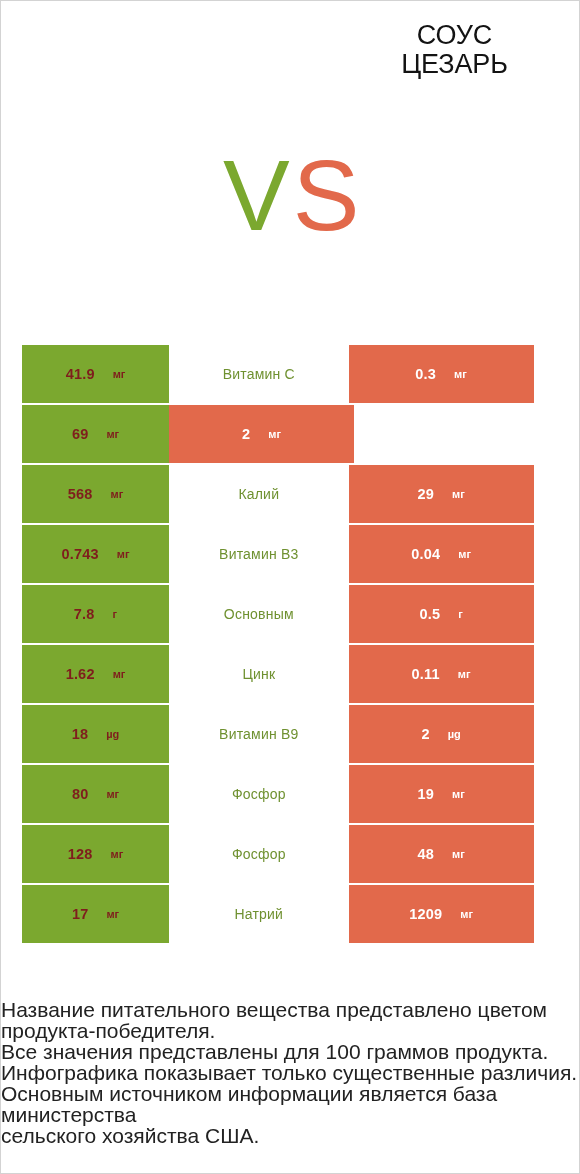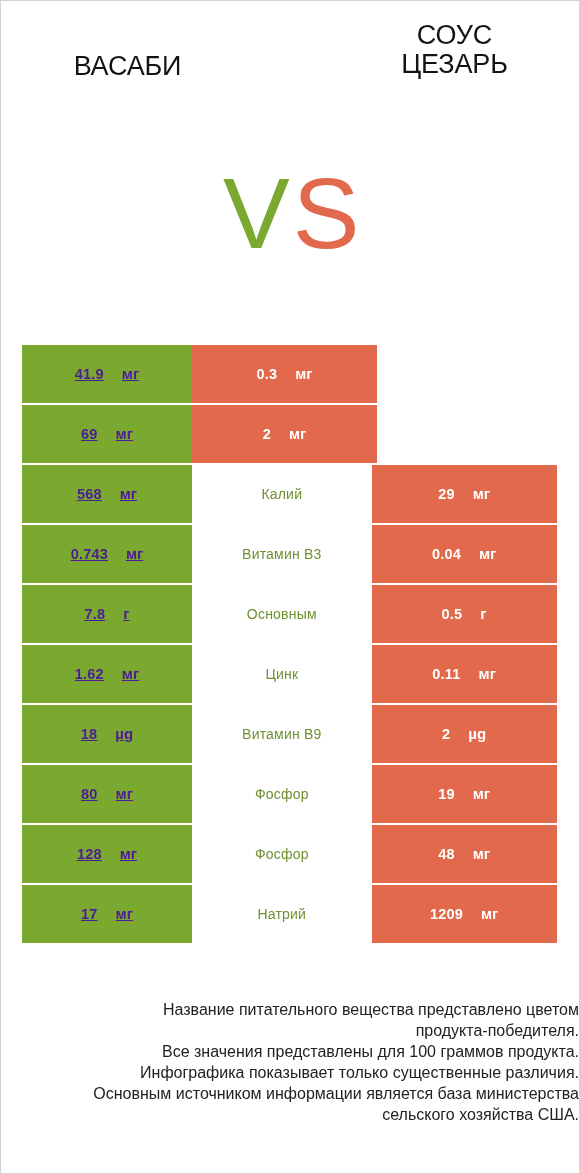--- a/index.html
+++ b/index.html
@@ -46,73 +46,73 @@
     letter-spacing: -0.15px;
     color: #131313;
     line-height: 29px;
   }
 
   
   .hero { position:absolute; left:0; top:100px; width:578px; height:215px; }
 
   .vs {
     position: absolute;
-    top: 162px;
+    top: 144px;
     left: 222px;
     font-size: 100px;
     line-height: 100px;
     font-weight: 400;
     letter-spacing: 3px;
   }
   .vs .v { color: #7ba82f; }
   .vs .s { color: #e2694b; }
 
   
   .table { position:absolute; left:21px; top:344px; width:537px; }
   .row { display:flex; height:57.7px; margin-bottom:2.3px; }
   .row:last-child { margin-bottom:0;text-align:right; }
   .cell { display:flex; align-items:center; justify-content:center; }
-  .c-left  { width:170px; background:#7ba82f; color:#4c1d95;text-decoration:underline; }
+  .c-left  { width:147px; background:#7ba82f; color:#7f1d1d; }
   .c-mid   { width:179.6px; background:#fff; }
   .c-right { width:185px; background:#e2694b; color:#fff; }
   .val { font-size:14.5px; font-weight:bold; letter-spacing:0.2px; }
-  .unit { font-size:15px; font-weight:bold; margin-left:18px; }
+  .unit { font-size:11px; font-weight:bold; margin-left:18px; }
   .lbl { font-size:14px; letter-spacing:0.2px; }
   .win-green { color:#6f9130; }
 
   
   .footer {
     position:absolute; left:0; top:998px; width:578px;
-    text-align:right; font-size:16px; line-height:21px; color:#222;
+    text-align:left; font-size:21px; line-height:21px; color:#222;
   }
 </style>
 </head>
 <body>
 
 <div class="page">
 
-  <div class="hdr-left">
-    <span>Васаби</span>
-  </div>
   <div class="hdr-right">
     <span>Соус</span><br>
     <span>цезарь</span>
   </div>
 
   <div class="hero"></div>
 
   <div class="vs">
     <span class="v">V</span><span class="s">S</span>
   </div>
 
   <div class="table" id="table">
       <div class="row">
         <div class="cell c-left">
           <span class="val">41.9</span>
           <span class="unit">мг</span>
+        </div>
+        <div class="cell c-mid">
+          <span class="lbl win-green">Витамин C</span>
         </div>
         <div class="cell c-right">
           <span class="val">0.3</span>
           <span class="unit">мг</span>
         </div>
       </div>
       <div class="row">
         <div class="cell c-left">
           <span class="val">69</span>
           <span class="unit">мг</span>

